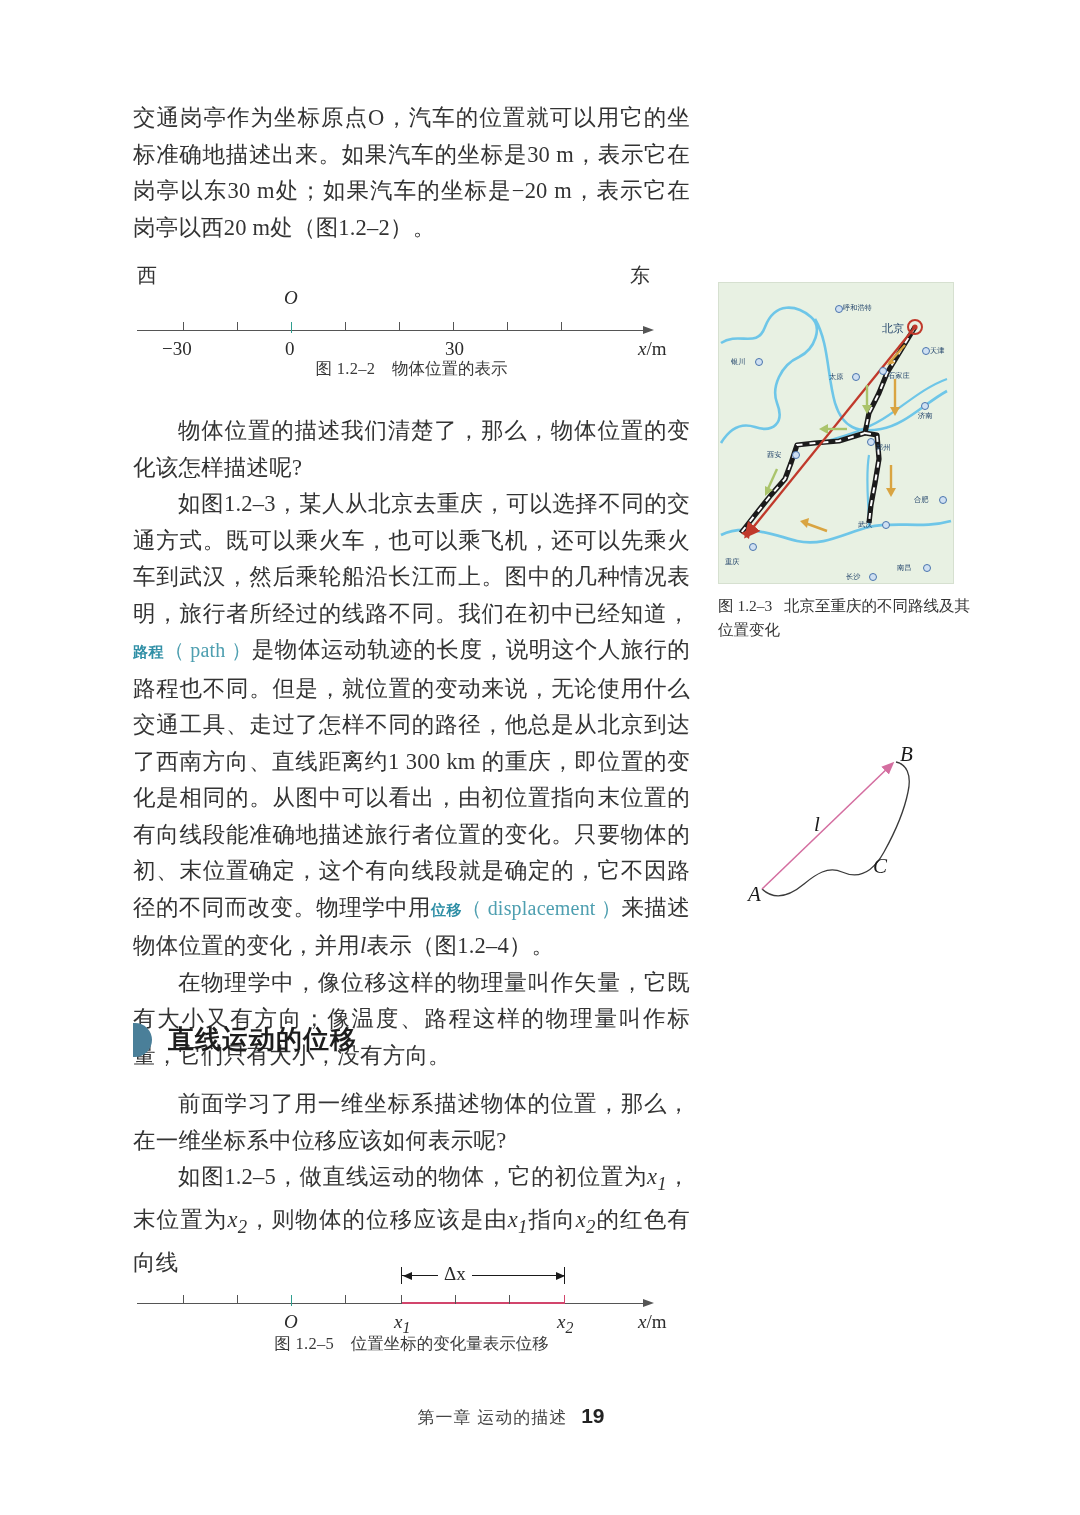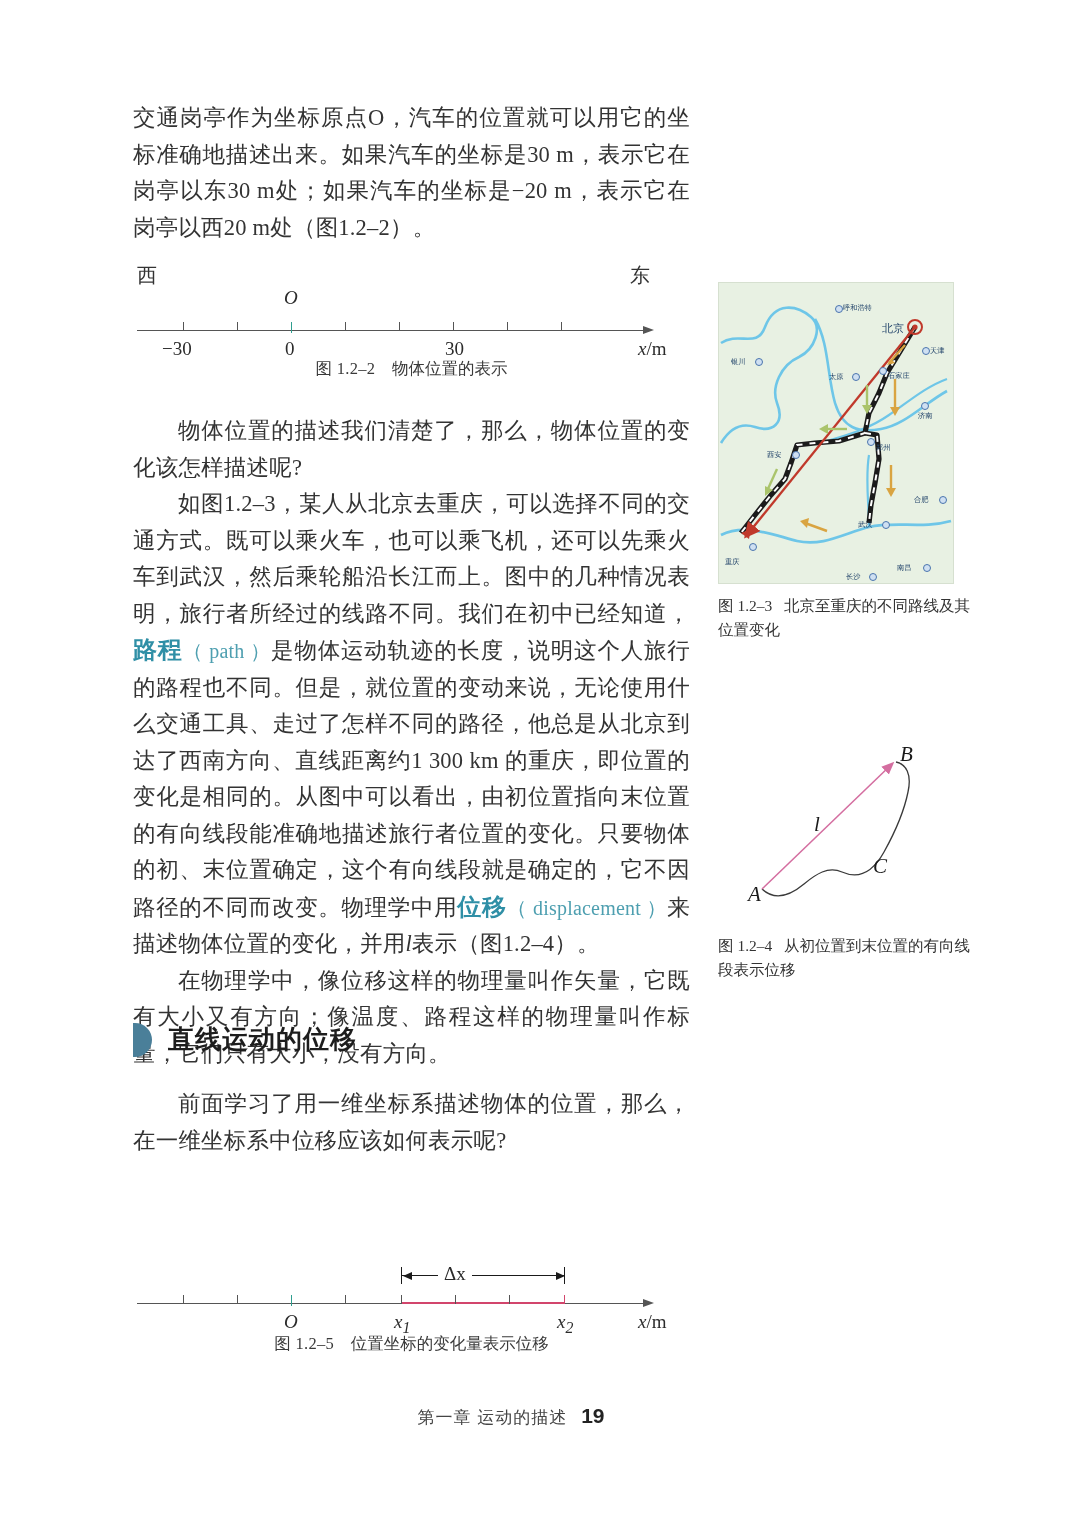--- a/index.html
+++ b/index.html
@@ -20,21 +20,21 @@
   p.body{
     margin:0 0 0 0;
     font-size:22.5px;
     line-height:36.5px;
     text-align:justify;
     text-justify:inter-ideograph;
     letter-spacing:0.2px;
     color:#333;
   }
   p.body.indent{text-indent:45px;}
-  .term{color:#2f8fa6;font-weight:bold;font-family:"Liberation Sans",sans-serif;font-size:24px;}
+  .term{color:#2f8fa6;font-weight:bold;font-family:"Liberation Sans",sans-serif;font-size:15px;}
   .term-en{color:#4e9fb0;font-size:20px;font-family:"Liberation Serif",serif;}
   .ital{font-style:italic;font-family:"Liberation Serif",serif;}
 
   
   .fig122{position:absolute;left:133px;top:262px;width:557px;height:115px;}
   .fig-caption{
     font-size:16.5px;color:#3a3a3a;text-align:center;
     font-family:"Liberation Serif",serif;
   }
   .fig-caption .cap-num{letter-spacing:0.3px;}
@@ -145,20 +145,21 @@
     <p class="body indent">在物理学中，像位移这样的物理量叫作矢量，它既有大小又有方向；像温度、路程这样的物理量叫作标量，它们只有大小，没有方向。</p>
   </div>
 
   <div class="sec-head">
     <div class="sec-marker"></div>
     <div class="sec-title">直线运动的位移</div>
   </div>
 
   <div style="position:absolute;left:133px;top:1086px;width:557px;">
     <p class="body indent">前面学习了用一维坐标系描述物体的位置，那么，在一维坐标系中位移应该如何表示呢?</p>
+    <p class="body indent"><span>如图1.2–5，做直线运动的物体，它的初位置为</span><i><span>x</span><sub>1</sub></i><span>，末位置为</span><i><span>x</span><sub>2</sub></i><span>，则物体的位移应该是由</span><i><span>x</span><sub>1</sub></i><span>指向</span><i><span>x</span><sub>2</sub></i><span>的红色有向线</span></p>
   </div>
 
   <div class="fig125">
 
     <div style="position:absolute;left:268px;top:30px;width:164px;height:1.3px;background:#1a1a1a;"></div>
     <div style="position:absolute;left:305px;top:18px;font-size:19px;font-family:'Liberation Serif',serif;background:#fff;padding:0 6px;"><span>Δx</span></div>
     <div style="position:absolute;left:268px;top:22px;width:1.3px;height:17px;background:#1a1a1a;"></div>
     <div style="position:absolute;left:431px;top:22px;width:1.3px;height:17px;background:#1a1a1a;"></div>
     <div style="position:absolute;left:270px;top:26.5px;width:0;height:0;border-top:4px solid transparent;border-bottom:4px solid transparent;border-right:9px solid #1a1a1a;"></div>
     <div style="position:absolute;left:423px;top:26.5px;width:0;height:0;border-top:4px solid transparent;border-bottom:4px solid transparent;border-left:9px solid #1a1a1a;"></div>
@@ -281,24 +282,20 @@
 
         <path d="M44,155 C58,168 74,160 86,150 C98,140 110,132 124,138 C142,146 156,136 166,118 C176,100 186,78 190,58 C194,40 188,30 178,28" stroke="#3a3a3a" stroke-width="1.3" fill="none"></path>
 
         <line x1="44" y1="155" x2="174" y2="30" stroke="#d46ea0" stroke-width="1.6" marker-end="url(#pinkarrow)"></line>
       </svg>
       <span class="pt-label" style="left:30px;top:148px;">A</span>
       <span class="pt-label" style="left:182px;top:8px;">B</span>
       <span class="pt-label" style="left:155px;top:120px;">C</span>
       <span class="pt-label" style="left:96px;top:78px;">l</span>
 
-      <div class="cap-right" style="margin-top:16px;">
-        <span class="cap-num">图 1.2–4</span>
-        &nbsp;&nbsp;<span>从初位置到末位置的有向线段表示位移</span>
-      </div>
     </div>
   </div>
 
   <div class="footer">
     <span class="ch">第一章  运动的描述</span><span class="pg">19</span>
   </div>
 
 </div>
 
 </body></html>

